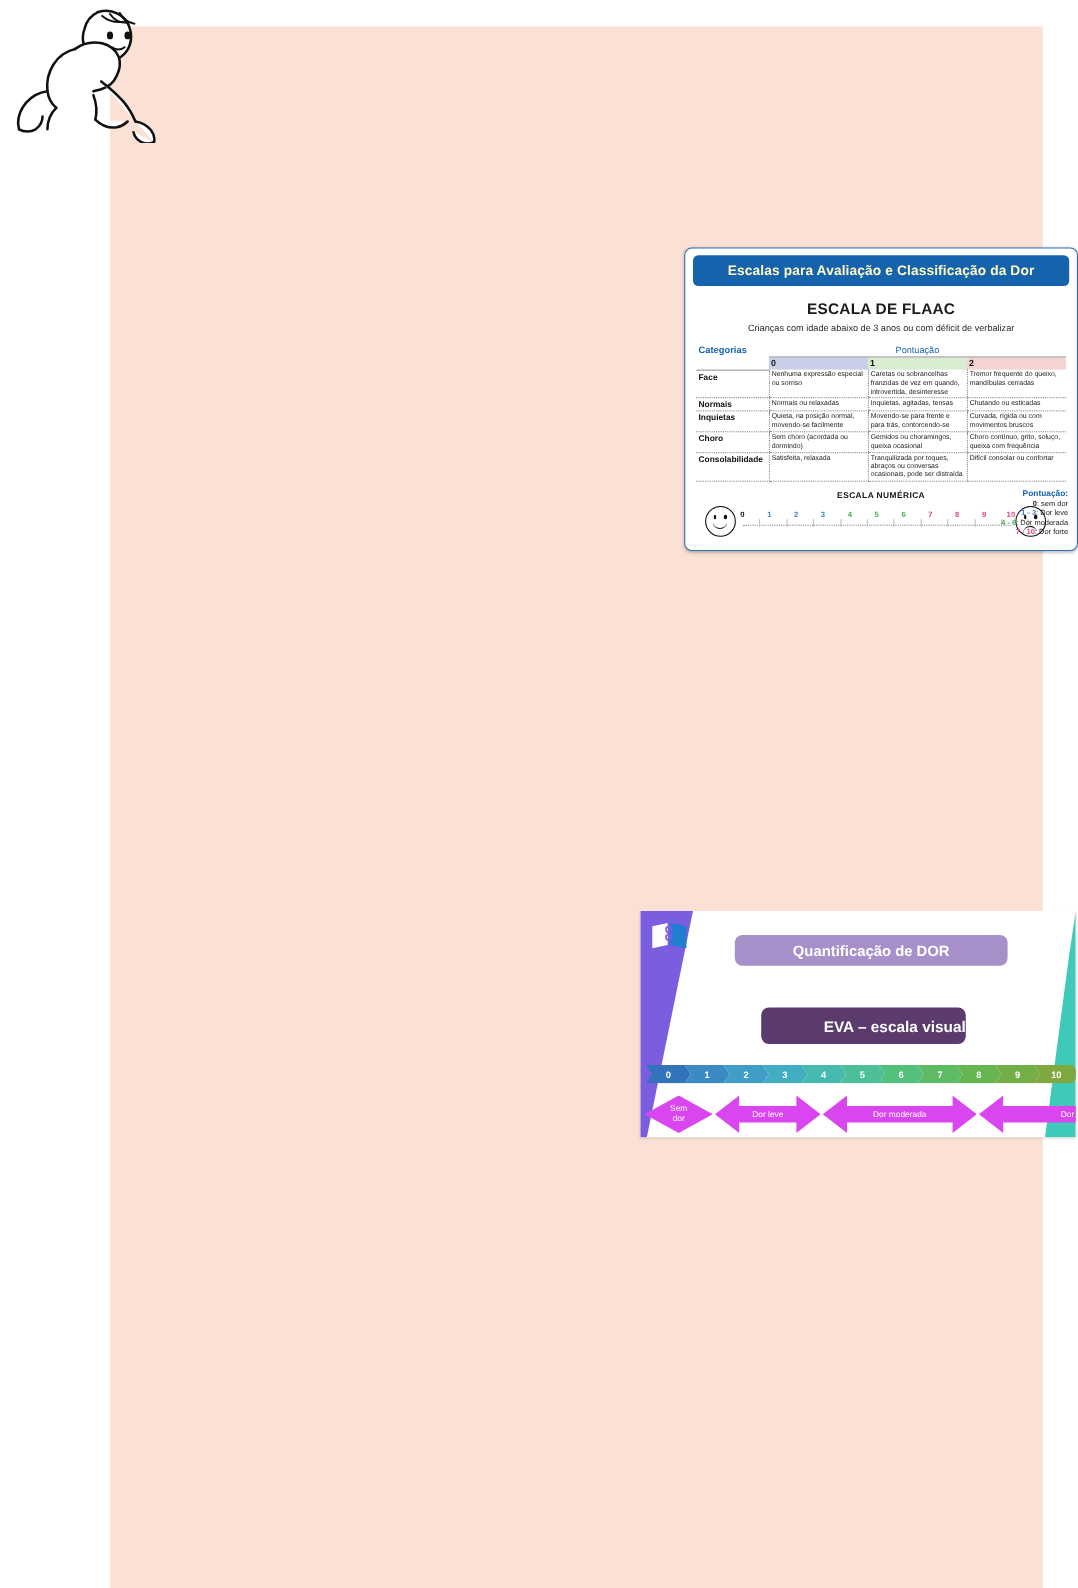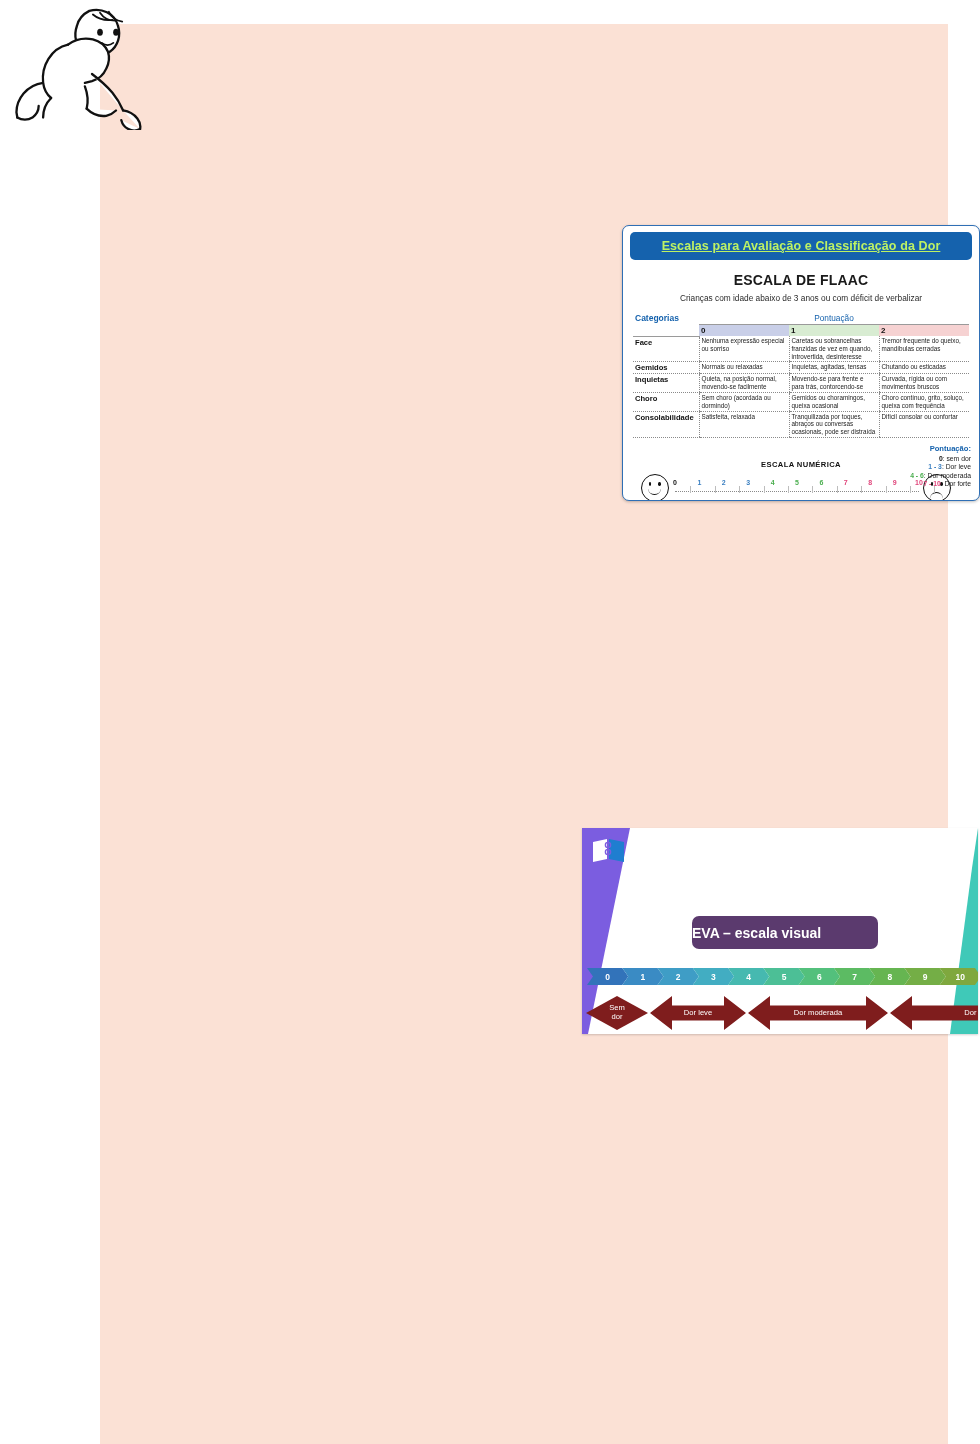--- a/index.html
+++ b/index.html
@@ -12,21 +12,21 @@
 
   
   #baby-illustration{position:absolute;left:4px;top:2px;width:160px;height:128px;}
 
   
   #flacc-card{position:absolute;left:622px;top:225px;width:356px;height:274px;
       background:#ffffff;border:1px solid #2f6fb5;border-radius:7px;
       box-shadow:0 1px 3px rgba(0,0,0,.25);overflow:hidden;}
   #flacc-header{margin:6px 7px 0 7px;height:28px;background:#1562ad;
       border-radius:5px;display:flex;align-items:center;justify-content:center;}
-  #flacc-header-title{color:#bef264;font-size:12.5px;font-weight:bold;letter-spacing:.1px;text-decoration:underline;}
+  #flacc-header-title{color:#fef9c3;font-size:12.5px;font-weight:bold;letter-spacing:.1px;}
   #flacc-title{text-align:center;font-size:14px;font-weight:bold;color:#1a1a1a;
       margin-top:12px;letter-spacing:.2px;}
   #flacc-subtitle{text-align:center;font-size:8.3px;color:#2a2a2a;margin-top:5px;}
 
   
   #flacc-table{margin:9px 10px 0 10px;border-collapse:collapse;width:336px;
       table-layout:fixed;}
   #flacc-table td,#flacc-table th{vertical-align:top;padding:1px 2px;}
   .cat-head{font-size:8.5px;font-weight:bold;color:#1562ad;width:62px;
       border-bottom:1px solid #9a9a9a;padding-bottom:1px;}
@@ -37,21 +37,21 @@
   .score-2{background:#f6d2d2;}
   .score-num{font-size:8px;font-weight:bold;color:#111;padding:1px 3px;}
   .row-label{font-size:7.6px;font-weight:bold;color:#111;
       border-bottom:1px dotted #8a8a8a;padding:2px 2px 2px 1px;}
   .row-cell{font-size:6.3px;color:#1a1a1a;line-height:1.24;
       border-bottom:1px dotted #8a8a8a;border-left:1px dotted #8a8a8a;
       padding:2px 3px;}
 
   
   #numeric-title{text-align:center;font-size:7.6px;font-weight:bold;color:#111;
-      letter-spacing:.4px;margin-top:22px;}
+      letter-spacing:.4px;margin-top:8px;}
   #numeric-row{position:relative;height:34px;margin:2px 8px 0 8px;}
   .face-icon{position:absolute;top:3px;width:26px;height:26px;
       border:1.4px solid #111;border-radius:50%;}
   .face-icon.left{left:10px;} .face-icon.right{left:292px;}
   .eye{position:absolute;width:2.6px;height:3.6px;background:#111;border-radius:50%;top:7px;}
   .eye.l{left:6.5px;} .eye.r{left:16px;}
   .mouth-happy{position:absolute;left:6px;top:12px;width:13px;height:7px;
       border-bottom:1.4px solid #111;border-radius:0 0 13px 13px;}
   .mouth-sad{position:absolute;left:6px;top:17px;width:13px;height:7px;
       border-top:1.4px solid #111;border-radius:13px 13px 0 0;}
@@ -72,27 +72,27 @@
       background:#ffffff;overflow:hidden;box-shadow:0 1px 2px rgba(0,0,0,.18);}
   #eva-purple-wedge{position:absolute;left:0;top:0;width:60px;height:206px;}
   #eva-teal-wedge{position:absolute;right:0;top:0;width:34px;height:206px;}
   #eva-logo{position:absolute;left:10px;top:10px;width:34px;height:26px;}
   #eva-chip-quant{position:absolute;left:86px;top:22px;width:248px;height:28px;
       background:#a78fc9;border-radius:7px;display:flex;align-items:center;
       justify-content:center;}
   #eva-chip-quant span{color:#fff;font-size:13.5px;font-weight:bold;}
   #eva-chip-eva{position:absolute;left:110px;top:88px;width:186px;height:33px;
       background:#5b3a6e;border-radius:7px;display:flex;align-items:center;
-      justify-content:flex-start;}
+      justify-content:flex-end;}
   #eva-chip-eva span{color:#fff;font-size:14px;font-weight:bold;}
   #eva-number-strip{position:absolute;left:5px;top:140px;width:388px;height:17px;}
   .eva-seg{position:absolute;top:0;height:17px;display:flex;align-items:center;
       justify-content:center;color:#fff;font-size:8.5px;font-weight:bold;}
   #eva-arrow-row{position:absolute;left:4px;top:168px;width:390px;height:34px;}
-  .eva-arrow{position:absolute;top:0;height:34px;background:#7f1d1d;
+  .eva-arrow{position:absolute;top:0;height:34px;background:#d946ef;
       display:flex;align-items:center;justify-content:center;color:#fff;
       font-size:7.6px;line-height:1.15;text-align:center;}
 </style>
 </head>
 <body>
 
 <div id="peach-panel"></div>
 
 <svg id="baby-illustration" viewBox="0 0 180 140">
   <g fill="#ffffff" stroke="#111111" stroke-width="2.6" stroke-linejoin="round" stroke-linecap="round">
@@ -140,21 +140,21 @@
           <td class="score-num score-1">1</td>
           <td class="score-num score-2">2</td>
         </tr>
         <tr>
           <td class="row-label">Face</td>
           <td class="row-cell">Nenhuma expressão especial ou sorriso</td>
           <td class="row-cell">Caretas ou sobrancelhas franzidas de vez em quando, introvertida, desinteresse</td>
           <td class="row-cell">Tremor frequente do queixo, mandíbulas cerradas</td>
         </tr>
         <tr>
-          <td class="row-label">Gemidos</td>
+          <td class="row-label">Normais</td>
           <td class="row-cell">Normais ou relaxadas</td>
           <td class="row-cell">Inquietas, agitadas, tensas</td>
           <td class="row-cell">Chutando ou esticadas</td>
         </tr>
         <tr>
           <td class="row-label">Inquietas</td>
           <td class="row-cell">Quieta, na posição normal, movendo-se facilmente</td>
           <td class="row-cell">Movendo-se para frente e para trás, contorcendo-se</td>
           <td class="row-cell">Curvada, rígida ou com movimentos bruscos</td>
         </tr>
@@ -236,20 +236,23 @@
 
   <svg id="eva-logo" viewBox="0 0 34 26">
     <polygon points="1,4 15,1 15,21 1,24" fill="#ffffff"></polygon>
     <polygon points="17,1 32,4 32,24 17,21" fill="#1f7ed0"></polygon>
     <g fill="none" stroke="#7b5de0" stroke-width="1.4">
       <circle cx="16" cy="7" r="2.6"></circle>
         <circle cx="16" cy="14" r="2.6"></circle>
     </g>
   </svg>
 
+  <div id="eva-chip-quant">
+    <span>Quantificação de DOR</span>
+  </div>
 
   <div id="eva-chip-eva">
     <span>EVA – escala visual</span>
   </div>
 
   <div id="eva-number-strip">
       <div class="eva-seg" style="left:0px;width:41.27272727272727px;background:#3273ba;clip-path:polygon(0 0, 35.27272727272727px 0, 41.27272727272727px 8.5px, 35.27272727272727px 17px, 0 17px, 6px 8.5px);">0</div>
       <div class="eva-seg" style="left:35.27272727272727px;width:41.27272727272727px;background:#3a8bc4;clip-path:polygon(0 0, 35.27272727272727px 0, 41.27272727272727px 8.5px, 35.27272727272727px 17px, 0 17px, 6px 8.5px);">1</div>
       <div class="eva-seg" style="left:70.54545454545455px;width:41.27272727272727px;background:#3f9dc6;clip-path:polygon(0 0, 35.27272727272727px 0, 41.27272727272727px 8.5px, 35.27272727272727px 17px, 0 17px, 6px 8.5px);">2</div>
       <div class="eva-seg" style="left:105.81818181818181px;width:41.27272727272727px;background:#42adc2;clip-path:polygon(0 0, 35.27272727272727px 0, 41.27272727272727px 8.5px, 35.27272727272727px 17px, 0 17px, 6px 8.5px);">3</div>

